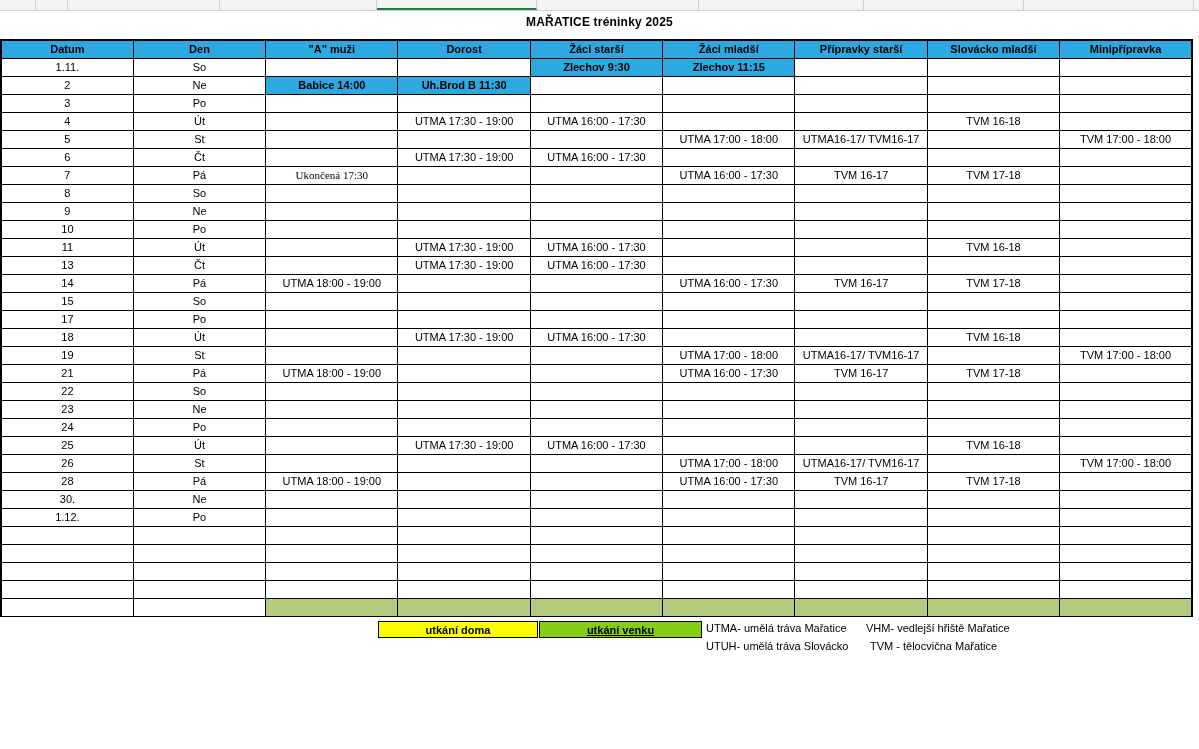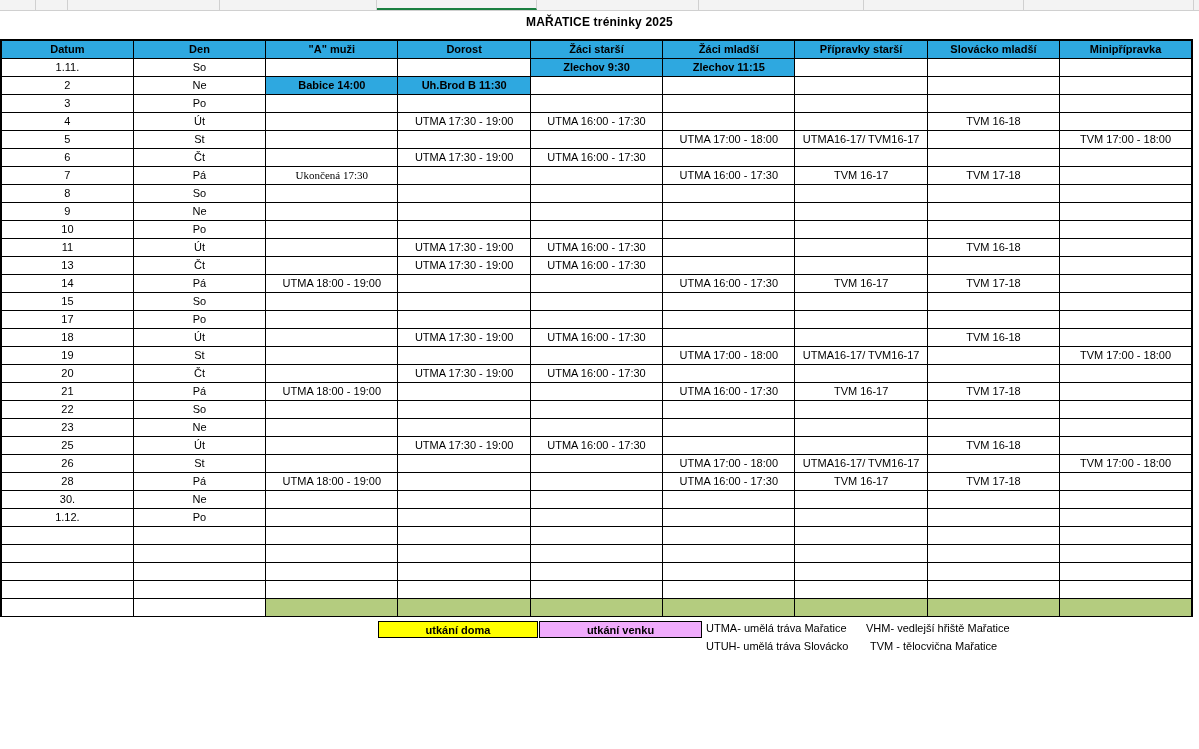--- a/index.html
+++ b/index.html
@@ -57,21 +57,21 @@
   .thicktop{border-top:2px solid #000 !important;}
   
   .legendwrap{
     position:relative;width:1193px;height:48px;margin-top:4px;
   }
   .lg-box{
     position:absolute;height:17px;line-height:17px;text-align:center;
     font-size:11px;font-weight:bold;border:1px solid #000;box-sizing:border-box;
   }
   .lg-home{left:378px;top:0;width:160px;background:#ffff00;}
-  .lg-away{left:539px;top:0;width:163px;background:#f0abfc;}
+  .lg-away{left:539px;top:0;width:163px;background:#84cc16;text-decoration:underline;}
   .lg-txt{
     position:absolute;font-size:11px;white-space:nowrap;
   }
   .lg-r1c1{left:706px;top:1px;}
   .lg-r1c2{left:866px;top:1px;}
   .lg-r2c1{left:706px;top:19px;}
   .lg-r2c2{left:870px;top:19px;}
   .legendbg{
     position:absolute;left:702px;top:-2px;width:491px;height:42px;
     background:#f3f3f3;border:1px solid #d8d8d8;box-sizing:border-box;
@@ -299,31 +299,20 @@
         <td class="day">St</td>
         <td class="cell" style="width: 152px;"></td>
         <td class="cell" style="width: 157px;"></td>
         <td class="cell" style="width: 160px;"></td>
         <td class="cell" style="width: 162px;">UTMA 17:00 - 18:00</td>
         <td class="cell" style="width: 165px;">UTMA16-17/ TVM16-17</td>
         <td class="cell" style="width: 160px;"></td>
         <td class="cell thickright" style="width: 170px;">TVM 17:00 - 18:00</td>
       </tr>
       <tr>
-        <td class="date thickleft">20</td>
-        <td class="day">Čt</td>
-        <td class="cell" style="width: 152px;"></td>
-        <td class="cell" style="width: 157px;">UTMA 17:30 - 19:00</td>
-        <td class="cell" style="width: 160px;">UTMA 16:00 - 17:30</td>
-        <td class="cell" style="width: 162px;"></td>
-        <td class="cell" style="width: 165px;"></td>
-        <td class="cell" style="width: 160px;"></td>
-        <td class="cell thickright" style="width: 170px;"></td>
-      </tr>
-      <tr>
         <td class="date thickleft">21</td>
         <td class="day">Pá</td>
         <td class="cell" style="width: 152px;">UTMA 18:00 - 19:00</td>
         <td class="cell" style="width: 157px;"></td>
         <td class="cell" style="width: 160px;"></td>
         <td class="cell" style="width: 162px;">UTMA 16:00 - 17:30</td>
         <td class="cell" style="width: 165px;">TVM 16-17</td>
         <td class="cell" style="width: 160px;">TVM 17-18</td>
         <td class="cell thickright" style="width: 170px;"></td>
       </tr>
@@ -334,20 +323,31 @@
         <td class="cell" style="width: 157px;"></td>
         <td class="cell" style="width: 160px;"></td>
         <td class="cell" style="width: 162px;"></td>
         <td class="cell" style="width: 165px;"></td>
         <td class="cell" style="width: 160px;"></td>
         <td class="cell thickright" style="width: 170px;"></td>
       </tr>
       <tr>
         <td class="date thickleft">23</td>
         <td class="day">Ne</td>
+        <td class="cell" style="width: 152px;"></td>
+        <td class="cell" style="width: 157px;"></td>
+        <td class="cell" style="width: 160px;"></td>
+        <td class="cell" style="width: 162px;"></td>
+        <td class="cell" style="width: 165px;"></td>
+        <td class="cell" style="width: 160px;"></td>
+        <td class="cell thickright" style="width: 170px;"></td>
+      </tr>
+      <tr>
+        <td class="date thickleft">24</td>
+        <td class="day">Po</td>
         <td class="cell" style="width: 152px;"></td>
         <td class="cell" style="width: 157px;"></td>
         <td class="cell" style="width: 160px;"></td>
         <td class="cell" style="width: 162px;"></td>
         <td class="cell" style="width: 165px;"></td>
         <td class="cell" style="width: 160px;"></td>
         <td class="cell thickright" style="width: 170px;"></td>
       </tr>
       <tr>
         <td class="date thickleft">25</td>

